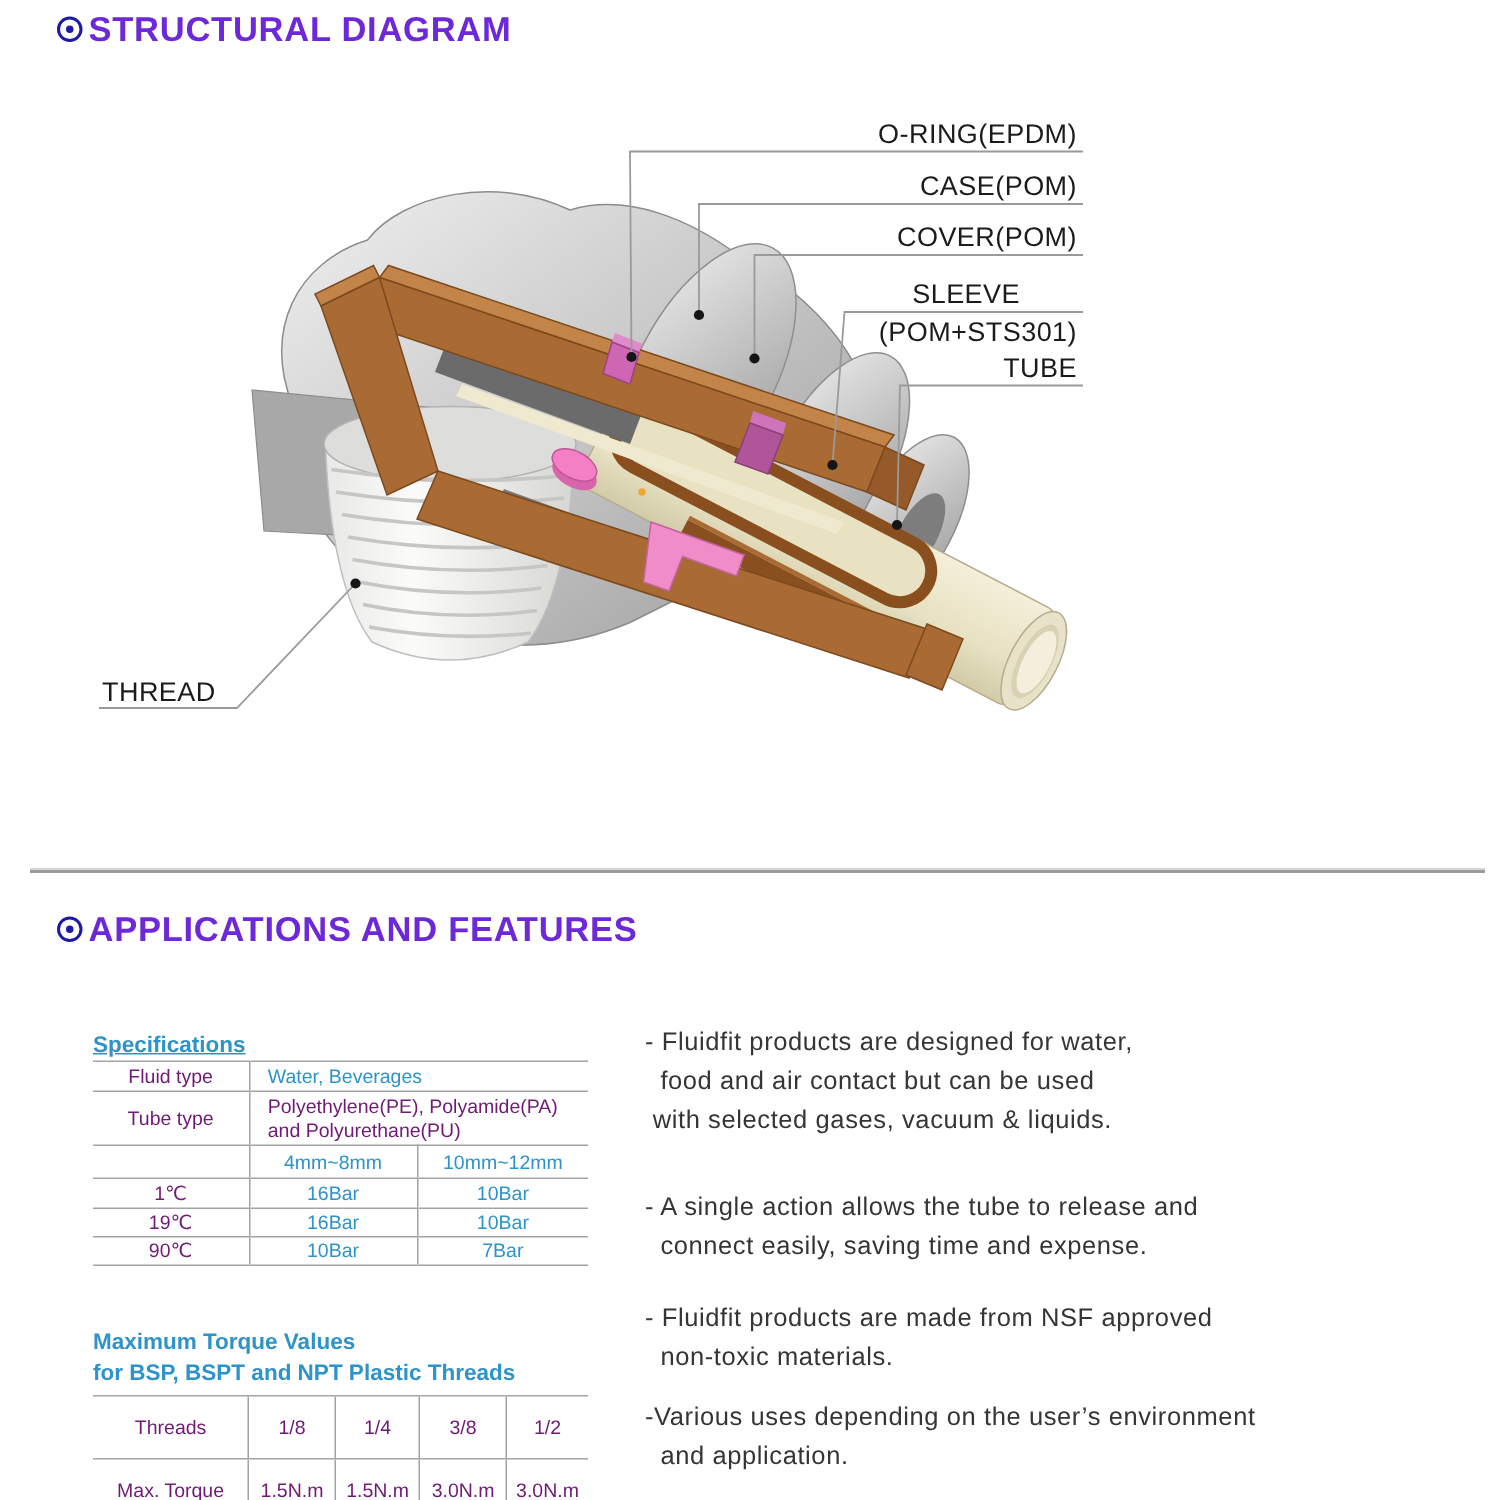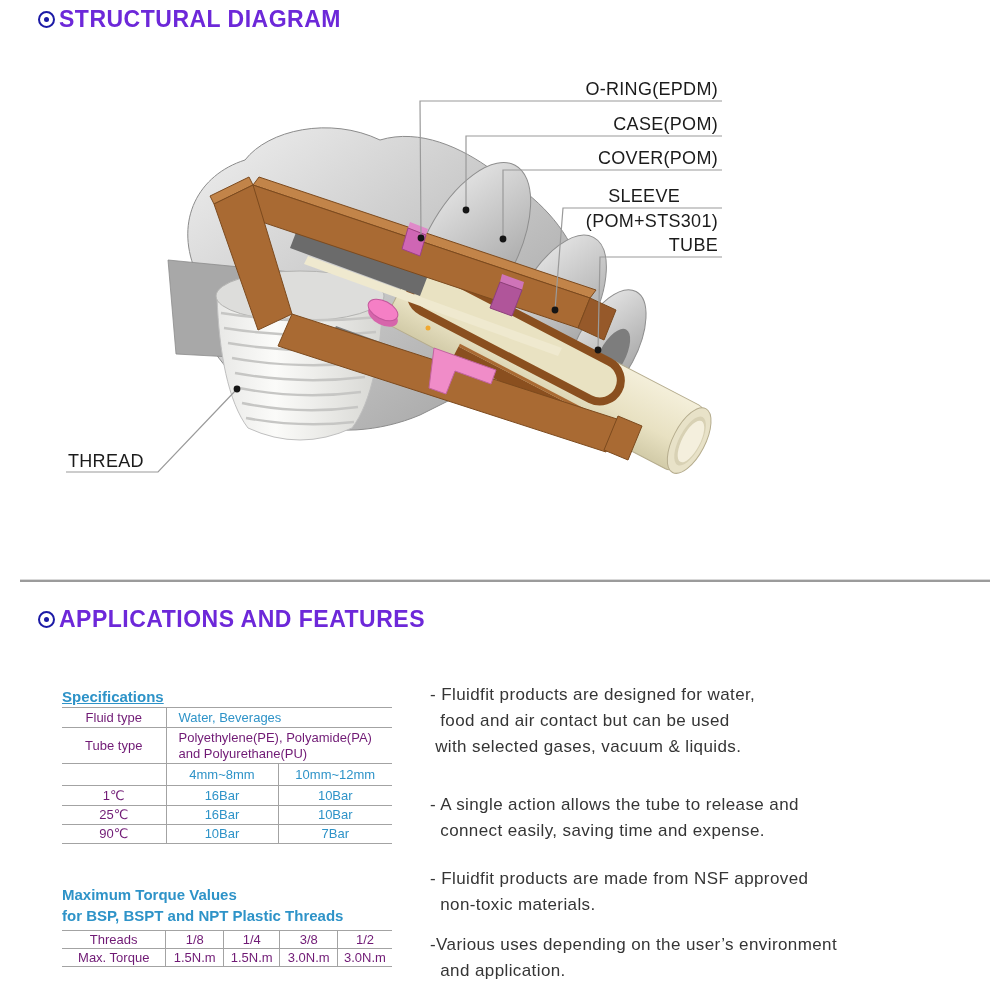--- a/index.html
+++ b/index.html
@@ -24,21 +24,21 @@
   #spec-block .tbl-heading{margin-bottom:0;text-decoration:underline;}
   table{border-collapse:collapse;table-layout:fixed;}
   td{border-top:1px solid #a3a3a3;border-bottom:1px solid #a3a3a3;font-size:13px;
      padding:1px 4px;color:#701a75;text-align:center;vertical-align:middle;line-height:16px;}
   td.vline{border-left:1px solid #a3a3a3;}
   td.left{text-align:left;padding-left:12px;}
   td.pre{white-space:pre-line;}
   #spec-table{width:330px;}
   #torque-block{position:absolute;left:62px;top:884px;width:335px;}
   #torque-table{width:330px;margin-top:4px;}
-  #torque-table td{height:17px;padding:0 2px;}
+  #torque-table td{height:17px;padding:12px 2px;}
   
   #features{position:absolute;left:430px;top:682px;width:500px;}
   .feature{white-space:pre-wrap;font-size:17px;line-height:26px;letter-spacing:.4px;color:#353535;}
   .f-gap1{margin-bottom:32px;} .f-gap2{margin-bottom:22px;} .f-gap3{margin-bottom:14px;}
   
   .lbl{font-family:"Liberation Sans","DejaVu Sans",sans-serif;font-size:18px;fill:#1b1b1b;letter-spacing:.3px;}
   .leader{fill:none;stroke:#9a9a9a;stroke-width:1.2;}
   .dot{fill:#151515;}
 </style>
 </head>
@@ -201,21 +201,21 @@
         <td></td>
         <td class="vline blue">4mm~8mm</td>
         <td class="vline blue">10mm~12mm</td>
       </tr>
       <tr style="height:20px">
         <td>1℃</td>
         <td class="vline blue">16Bar</td>
         <td class="vline blue">10Bar</td>
       </tr>
       <tr style="height:18px">
-        <td>25℃</td>
+        <td>19℃</td>
         <td class="vline blue">16Bar</td>
         <td class="vline blue">10Bar</td>
       </tr>
       <tr style="height:18px">
         <td>90℃</td>
         <td class="vline blue">10Bar</td>
         <td class="vline blue">7Bar</td>
       </tr>
     </tbody>
       </table>

